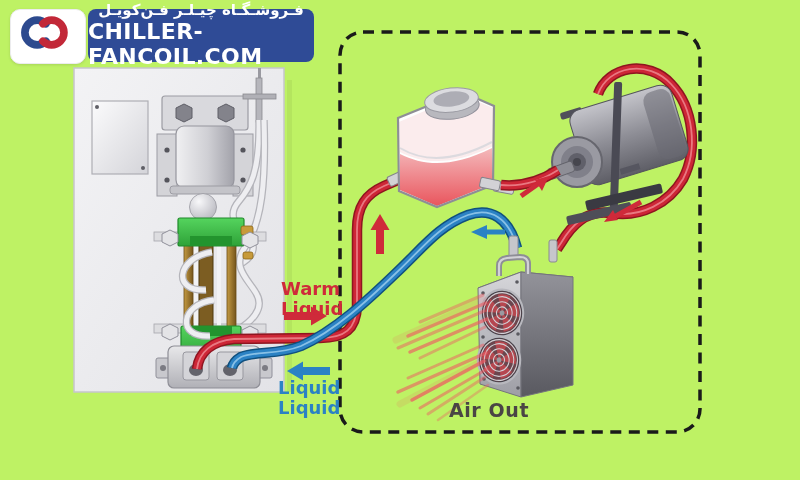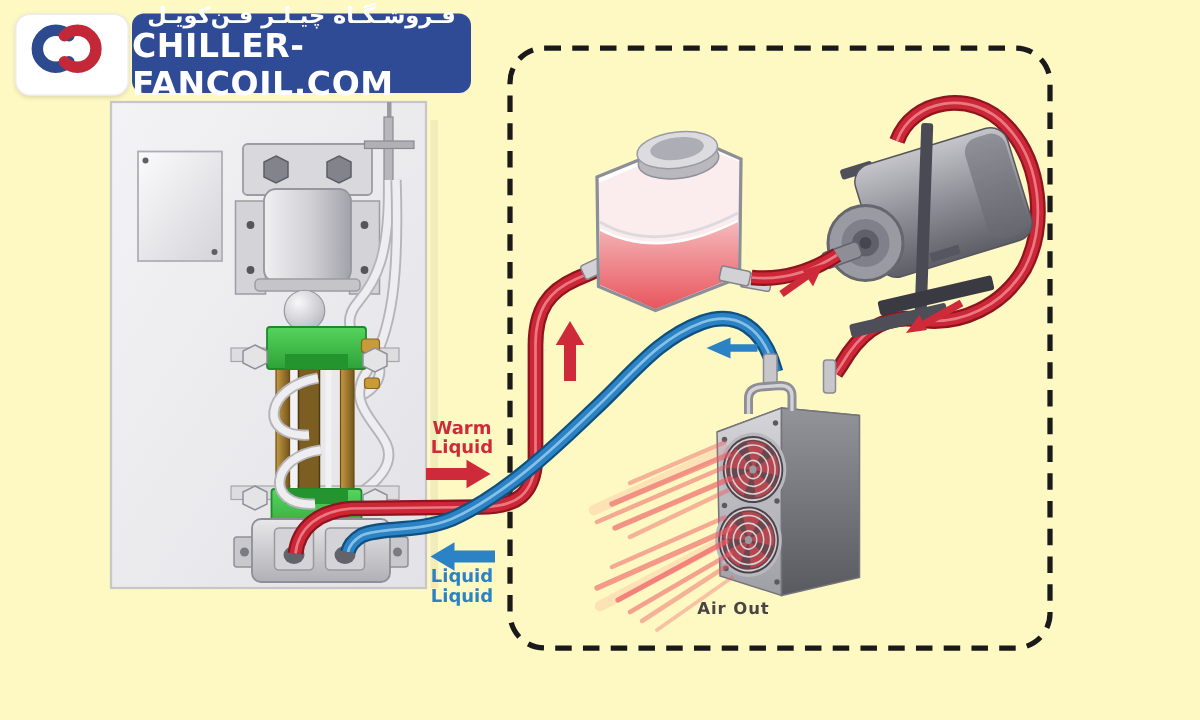--- a/index.html
+++ b/index.html
@@ -1,34 +1,34 @@
 <!DOCTYPE html>
 <html><head>
 <meta charset="utf-8">
 <style>
   html,body{margin:0;padding:0;background:#ffffff;}
-  .stage{position:relative;width:800px;height:480px;background:#fef9c3;overflow:hidden;
+  .stage{position:relative;width:800px;height:480px;background:#bef264;overflow:hidden;
          font-family:"DejaVu Sans","Liberation Sans",sans-serif;}
   .stage svg{position:absolute;left:0;top:0;}
   
   .logo-mark{position:absolute;left:10px;top:9px;width:74px;height:53px;background:#ffffff;
              border:1px solid #ececee;border-radius:10px;box-shadow:0 1px 3px rgba(0,0,0,.12);
              display:flex;align-items:center;justify-content:center;}
   .logo-badge{position:absolute;left:88px;top:9px;width:226px;height:53px;background:#2f4b96;
               border-radius:8px;display:flex;flex-direction:column;align-items:center;
               justify-content:center;line-height:1.15;}
   .logo-badge .fa{direction:rtl;color:#fff;font-size:15px;font-weight:bold;letter-spacing:.5px;
                   font-family:"DejaVu Sans",sans-serif;}
   .logo-badge .en{color:#fff;font-size:22px;font-weight:bold;letter-spacing:.4px;
                   font-family:"DejaVu Sans","Liberation Sans",sans-serif;}
   
-  .flow-label{position:absolute;font-weight:bold;font-size:12px;line-height:1.12;text-align:center;}
+  .flow-label{position:absolute;font-weight:bold;font-size:18px;line-height:1.12;text-align:center;}
   .warm{left:281px;top:279px;width:54px;color:#cf2a3a;}
   .cooled{left:278px;top:378px;width:60px;color:#2b82c4;}
-  .airout{left:448px;top:400px;width:82px;color:#4a4545;font-size:11px;letter-spacing:.6px;}
+  .airout{left:448px;top:400px;width:82px;color:#4a4545;font-size:19px;letter-spacing:.6px;}
 </style>
 </head>
 <body>
 
 <div class="stage">
 
   <svg width="800" height="480" viewBox="0 0 800 480">
     <defs>
       <linearGradient id="gPanel" x1="0" y1="0" x2="1" y2="1">
         <stop offset="0" stop-color="#f3f3f5"></stop>

